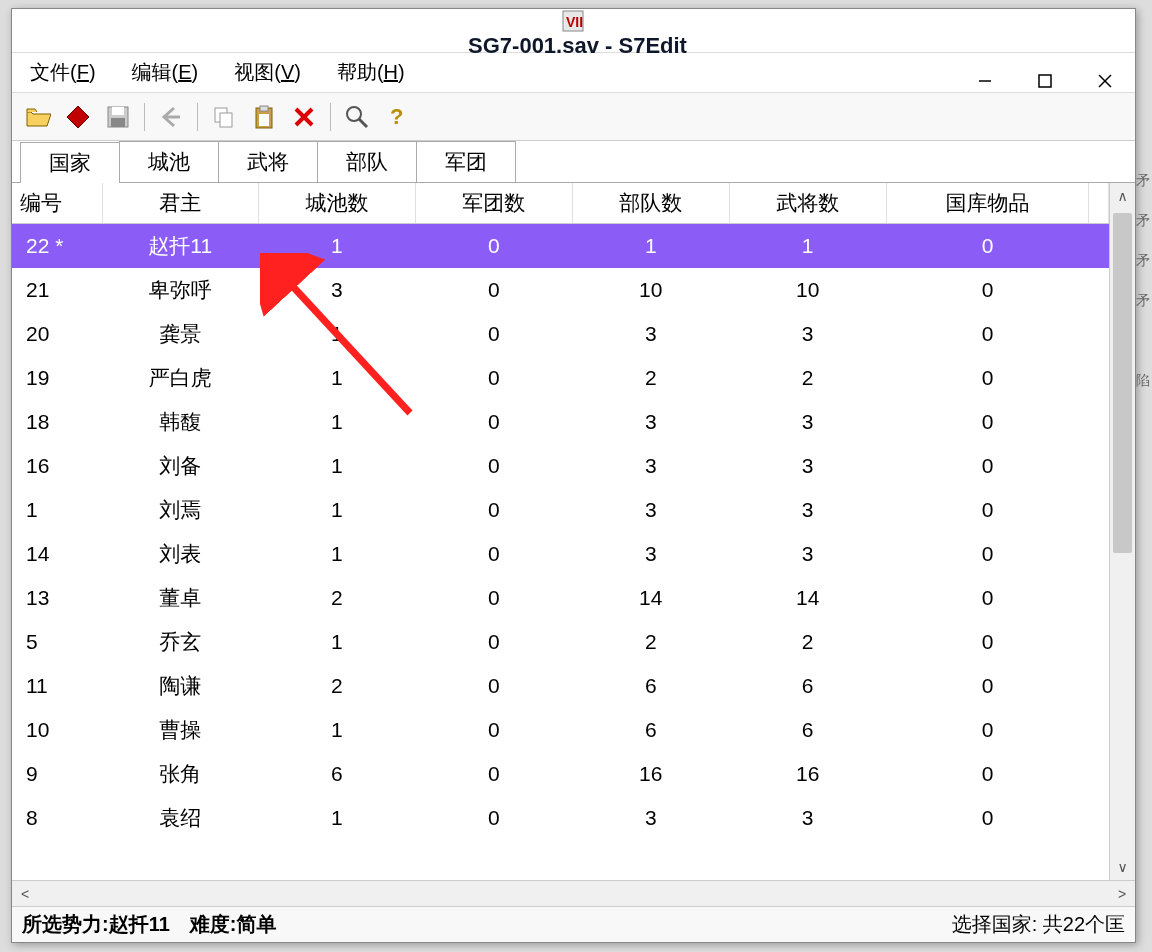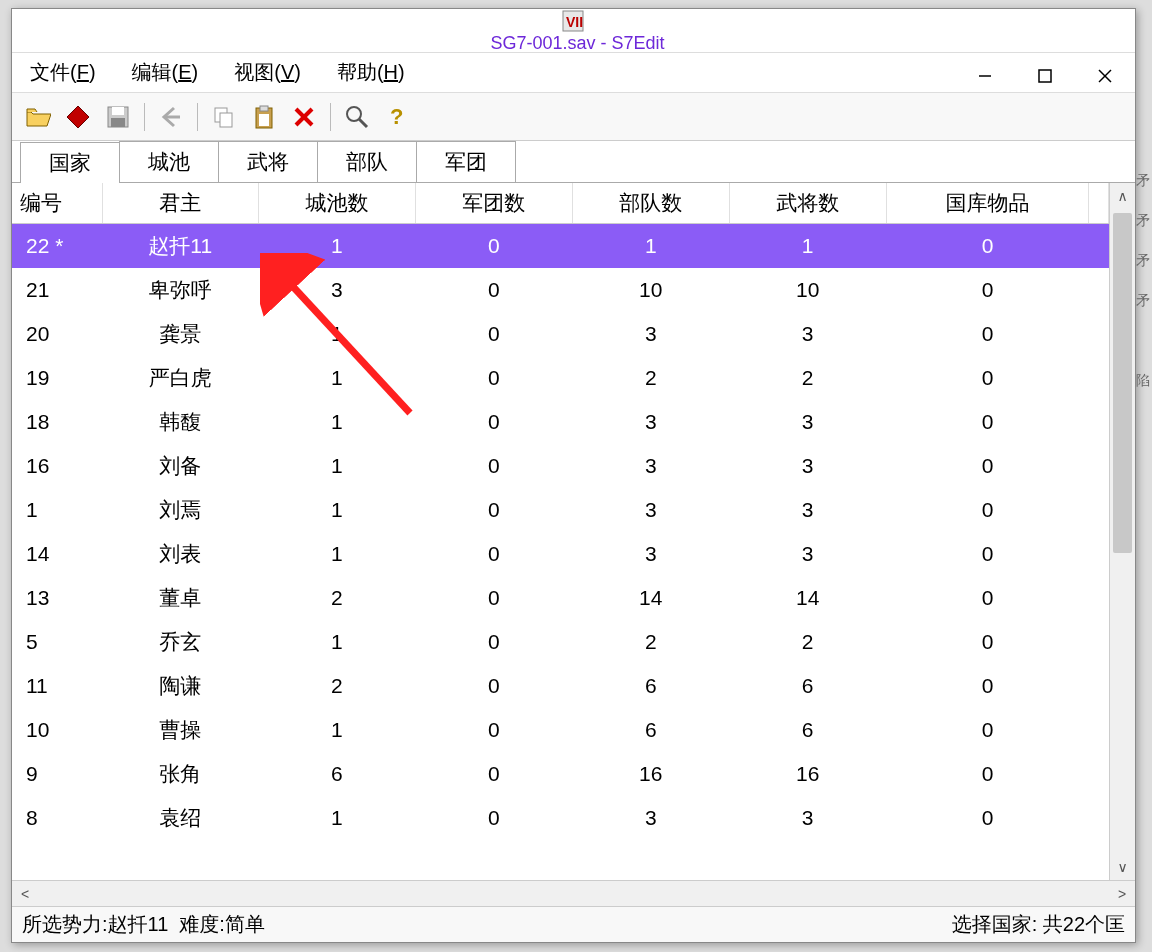--- a/index.html
+++ b/index.html
@@ -34,21 +34,21 @@
     }
     .app-icon {
       width: 24px;
       height: 24px;
       margin-right: 10px;
       display: inline-flex;
       align-items: center;
       justify-content: center;
     }
     .app-icon svg { width: 24px; height: 24px; }
-    .title-text { font-size: 18px; color: #6d28d9; }
+    .title-text { font-size: 22px; color: #0f172a; font-weight: bold; }
     .win-controls { margin-left: auto; display: flex; }
     .win-btn {
       width: 60px;
       height: 44px;
       display: flex;
       align-items: center;
       justify-content: center;
       font-size: 18px;
       color: #000;
     }
@@ -187,21 +187,21 @@
     .hscroll-right { right: 0; }
     .statusbar {
       height: 36px;
       border-top: 1px solid #ccc;
       display: flex;
       align-items: center;
       padding: 0 10px;
       font-size: 20px;
       background: #f8f8f8;
     }
-    .status-left { display: flex; gap: 11px; }
+    .status-left { display: flex; gap: 20px; font-weight: bold; }
     .status-right { margin-left: auto; }
     .red-arrow {
       position: absolute;
       left: 260px;
       top: 253px;
       pointer-events: none;
       z-index: 100;
     }
     .side-glyphs {
       position: absolute;

